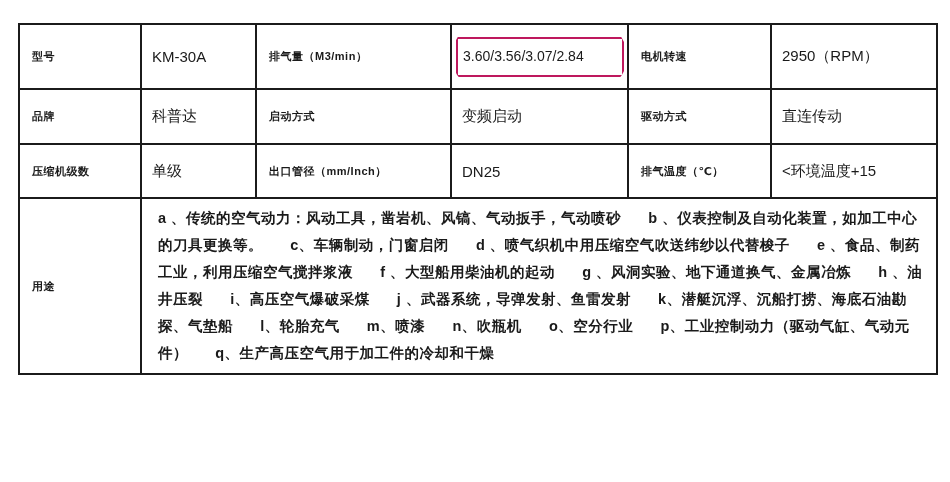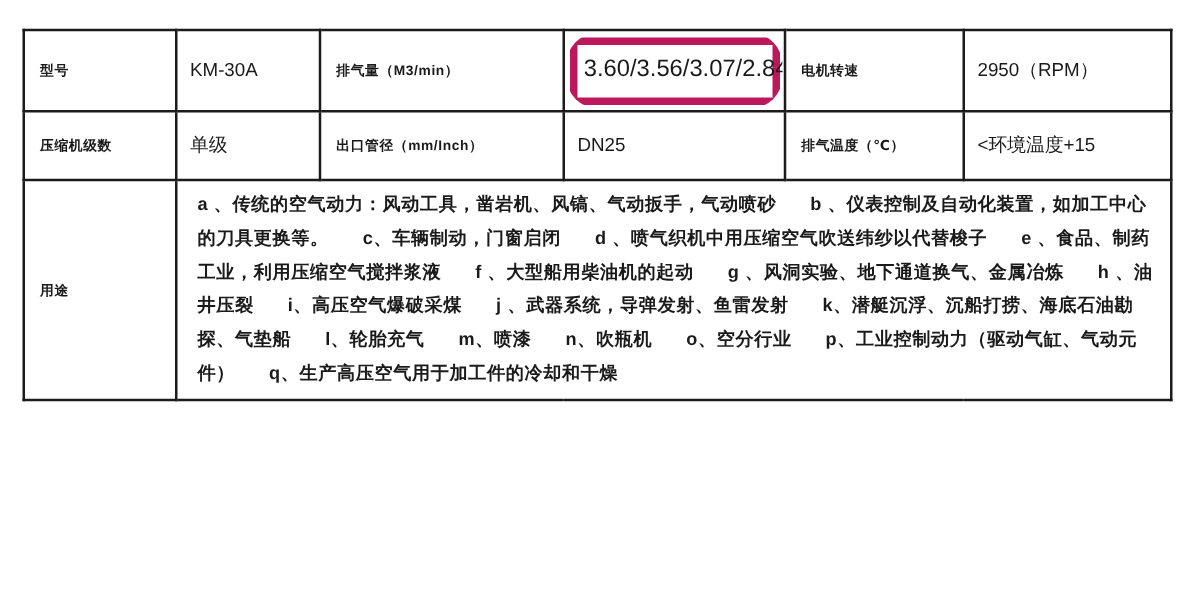--- a/index.html
+++ b/index.html
@@ -46,24 +46,24 @@
     border-radius: 28px;
   }
   .wavy {
     text-decoration: underline;
     text-decoration-style: wavy;
     text-decoration-color: #8f8f8f;
     text-decoration-thickness: 1px;
     text-underline-offset: 3px;
   }
   .inner-box {
-    border: 6px solid #be185d;
+    border: 2px solid #be185d;
     margin: 3px 2px 3px 0;
     padding: 9px 2px 11px 5px;
-    font-size: 19px;
+    font-size: 14px;
   }
   td.usage-text-cell {
     vertical-align: top;
     padding: 6px 10px 6px 16px;
   }
   .usage-paragraph {
     font-weight: bold;
     font-size: 14.5px;
     line-height: 27px;
     letter-spacing: 0.5px;
@@ -89,20 +89,28 @@
         <td class="lbl">型号</td>
         <td class="val">KM-30A</td>
         <td class="lbl">排气量（M3/min）</td>
         <td class="val" style="padding-left:4px;">
           <div class="inner-box">3.60/3.56/3.07/2.84</div>
         </td>
         <td class="lbl">电机转速</td>
         <td class="val">2950（RPM）</td>
       </tr>
       <tr>
+        <td class="lbl">品牌</td>
+        <td class="val">科普达</td>
+        <td class="lbl">启动方式</td>
+        <td class="val">变频启动</td>
+        <td class="lbl">驱动方式</td>
+        <td class="val">直连传动</td>
+      </tr>
+      <tr>
         <td class="lbl">压缩机级数</td>
         <td class="val">单级</td>
         <td class="lbl">出口管径（mm/Inch）</td>
         <td class="val">DN25</td>
         <td class="lbl">排气温度（℃）</td>
         <td class="val">&lt;环境温度+15</td>
       </tr>
       <tr>
         <td class="lbl">用途</td>
         <td class="usage-text-cell" colspan="5">

